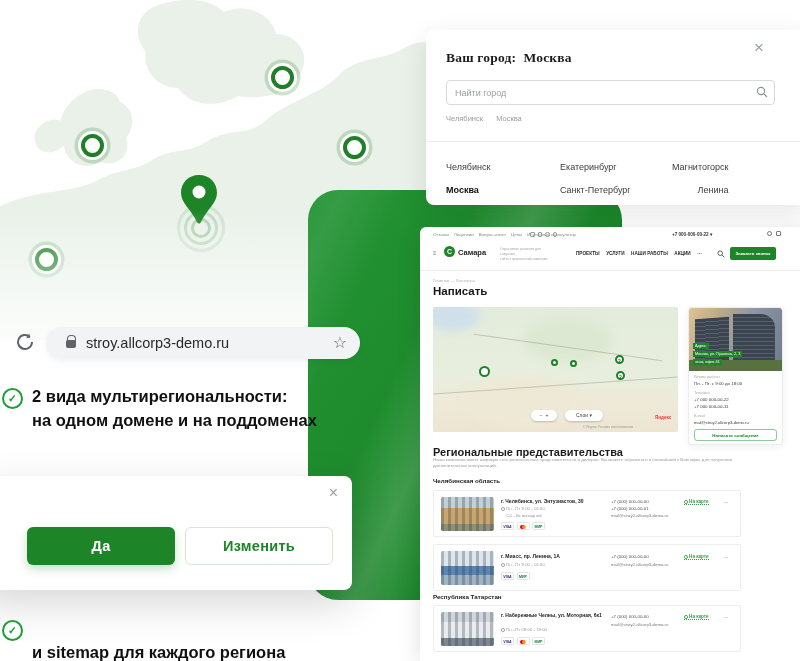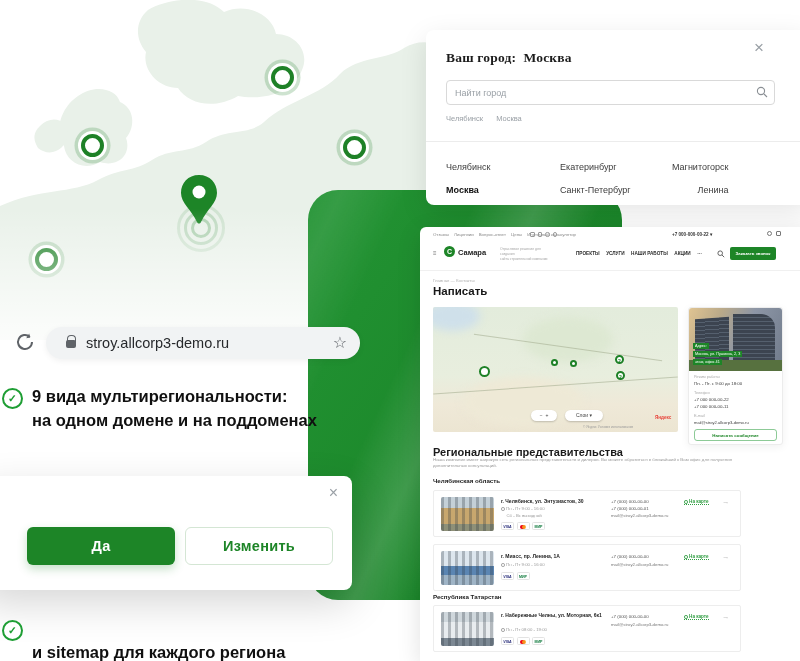--- a/index.html
+++ b/index.html
@@ -344,21 +344,21 @@
     <path d="M15.2,2.6 L16.2,6.6 L12.2,7.2 Z" fill="#5f6368"></path>
   </svg>
   <div class="urlpill abs">
     <div class="lock"></div>
     <div class="urltext">stroy.allcorp3-demo.ru</div>
     <div class="star">☆</div>
   </div>
 
   <div class="feat abs" style="top:384px;">
     <div class="ic">✓</div>
-    <div class="tx"><span>9 вида мультирегиональности:</span><br><span>на одном домене и на поддоменах</span></div>
+    <div class="tx"><span>2 вида мультирегиональности:</span><br><span>на одном домене и на поддоменах</span></div>
   </div>
 
   <div class="dialog abs">
     <div class="close">×</div>
     <div class="btn btn-change">Изменить</div>
     <div class="btn btn-yes">Да</div>
   </div>
 
   <div class="feat abs" style="top:616px;">
     <div class="ic">✓</div>

